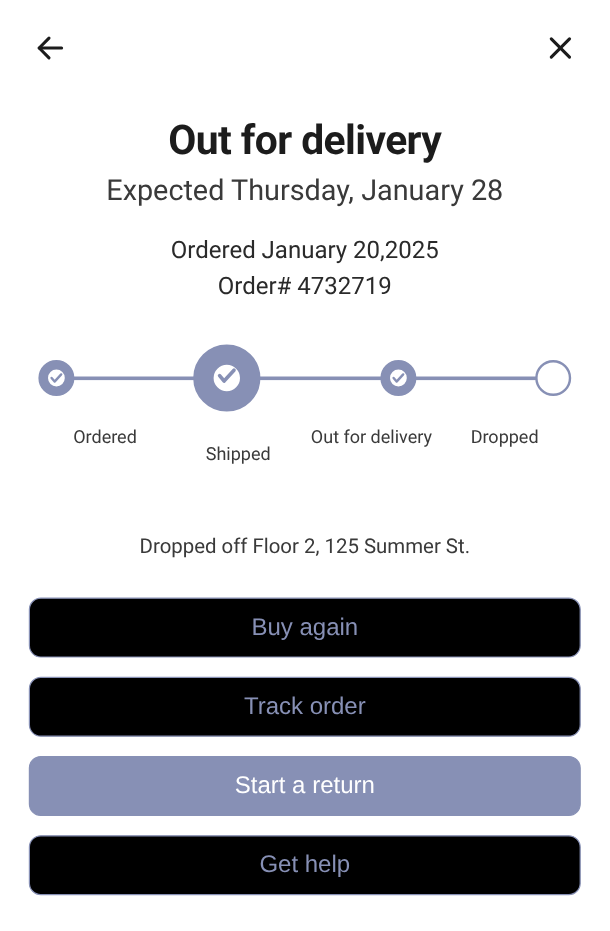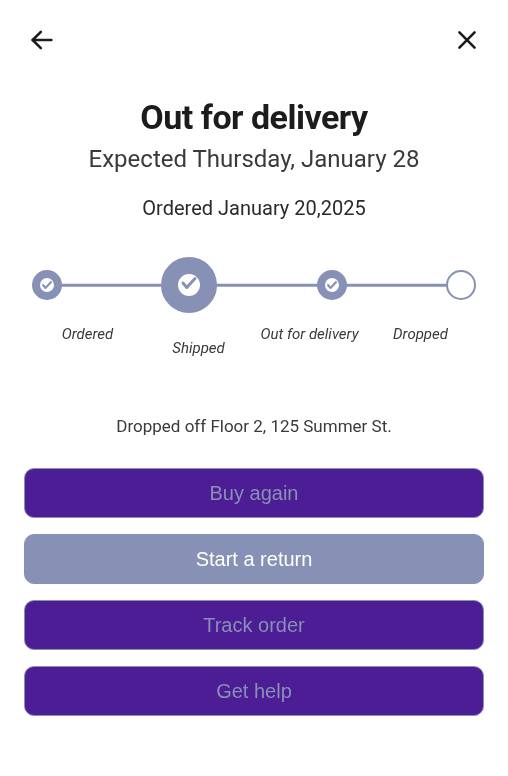--- a/index.html
+++ b/index.html
@@ -51,21 +51,20 @@
       margin-top: 20px;
     }
     .order-meta div {
       font-size: 20px;
       color: #2a2a2a;
       line-height: 1.5;
     }
     .progress-wrap {
       margin-top: 34px;
       padding: 0 32px;
-      font-style: italic;
     }
     .progress-track {
       position: relative;
       display: flex;
       justify-content: space-between;
       align-items: center;
       height: 56px;
     }
     .progress-line {
       position: absolute;
@@ -147,21 +146,21 @@
       height: 50px;
       border-radius: 10px;
       font-size: 20px;
       font-weight: 500;
       cursor: pointer;
       display: flex;
       align-items: center;
       justify-content: center;
     }
     .btn-outline {
-      background: #4c1d95;
+      background: #000000;
       border: 1.5px solid #8790b5;
       color: #8790b5;
     }
     .btn-primary {
       background: #8790b5;
       border: 1.5px solid #8790b5;
       color: #ffffff;
     }
   </style>
 </head>
@@ -186,20 +185,21 @@
   </button>
 </div>
 
 <div class="title-block">
   <h1 class="title">Out for delivery</h1>
   <div class="subtitle">Expected Thursday, January 28</div>
 </div>
 
 <div class="order-meta">
   <div>Ordered January 20,2025</div>
+  <div>Order# 4732719</div>
 </div>
 
 <div class="progress-wrap">
   <div class="progress-track">
     <div class="progress-line seg1"></div>
     <div class="progress-line seg2"></div>
     <div class="progress-line seg3"></div>
 
     <div class="step-dot small">
       <span>
@@ -235,16 +235,16 @@
     <div class="lbl">Dropped</div>
   </div>
 </div>
 
 <div class="update-block">
   <div>Dropped off Floor 2, 125 Summer St.</div>
 </div>
 
 <div class="actions">
   <button class="btn btn-outline">Buy again</button>
+  <button class="btn btn-outline">Track order</button>
   <button class="btn btn-primary">Start a return</button>
-  <button class="btn btn-outline">Track order</button>
   <button class="btn btn-outline">Get help</button>
 </div>
 
 </body></html>

